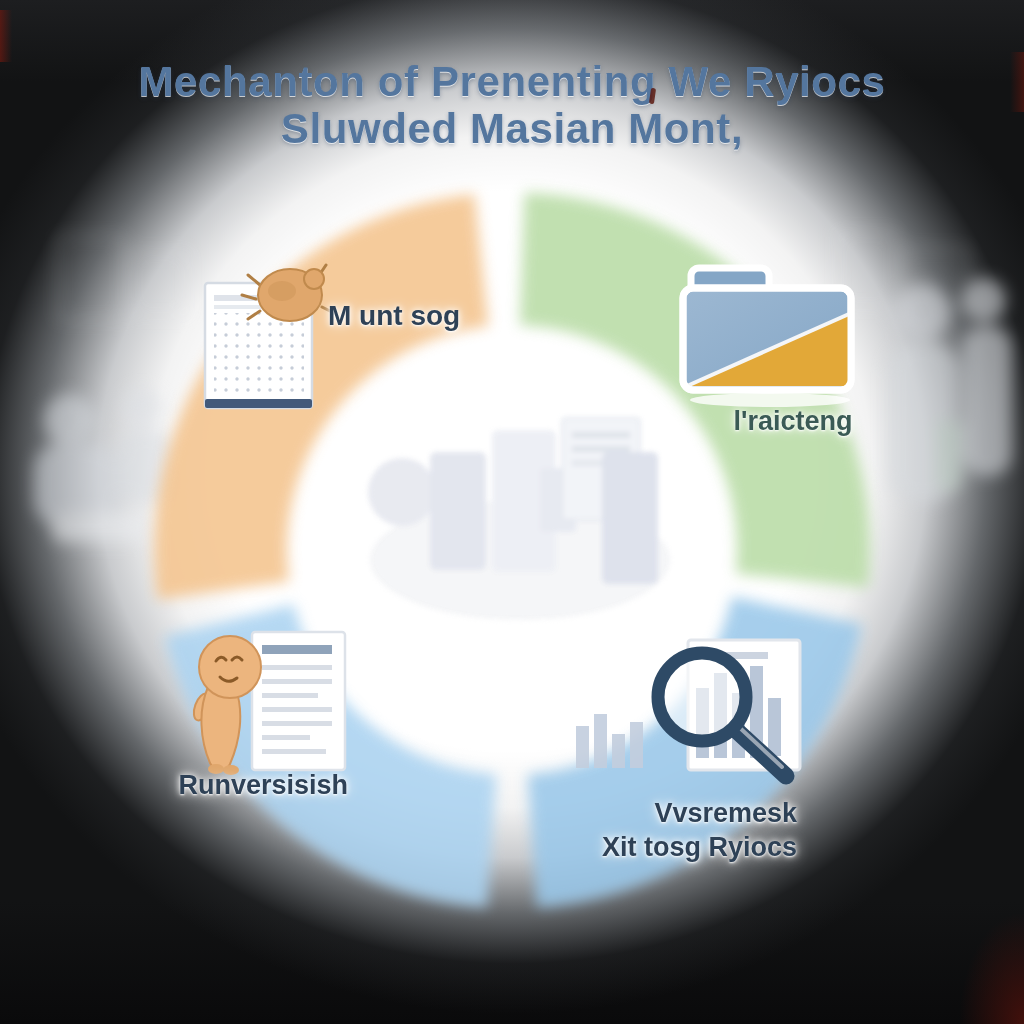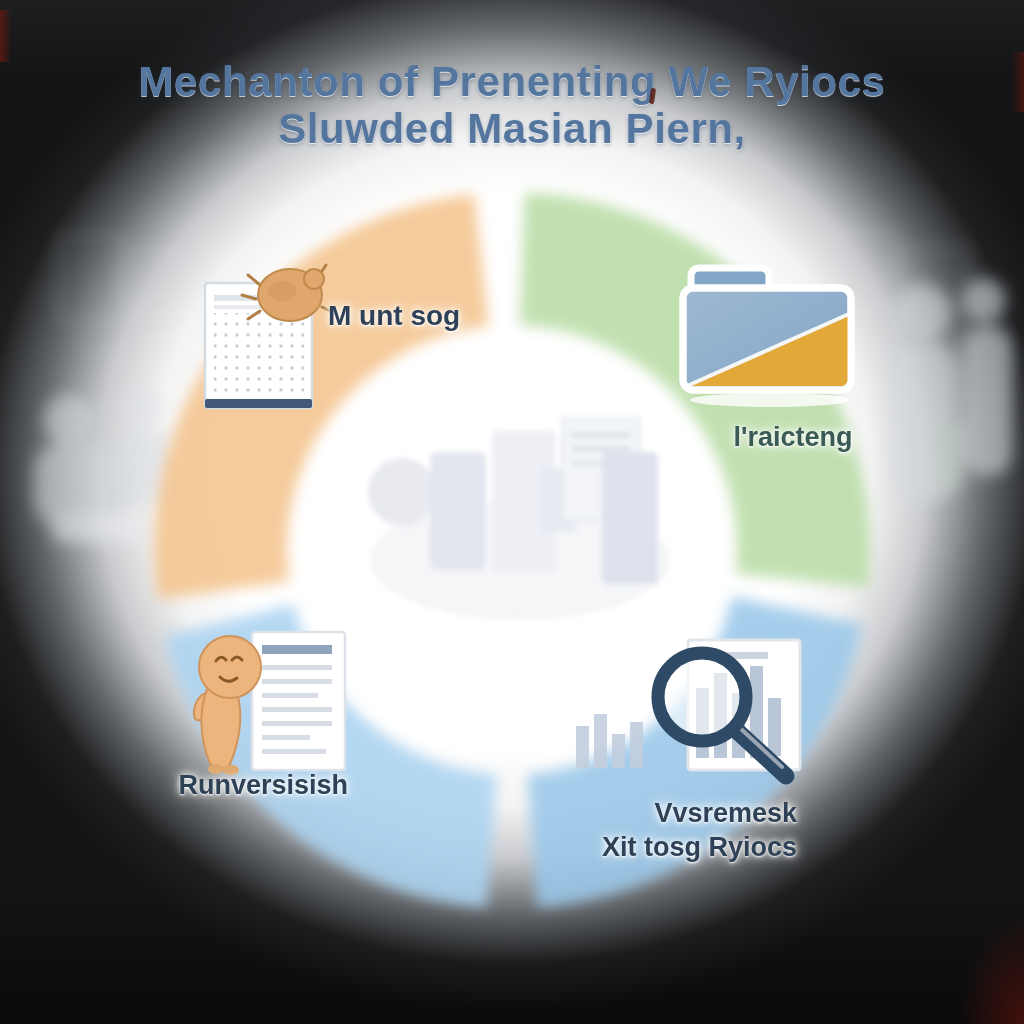--- a/index.html
+++ b/index.html
@@ -32,21 +32,21 @@
   .title-block span { display:block; }
 
   .step-label {
     position:absolute; font-weight:600; font-size:27px;
     color:var(--label-text,#2e4156);
     text-shadow:0 0 6px #fff, 0 0 14px #fff, 0 1px 2px rgba(255,255,255,0.9);
   }
   .step-label span { display:block; }
   .label-top-left   { left:328px; top:300px; width:200px; font-size:28px; }
   .label-top-right  { left:688px; top:400px; width:210px; text-align:center; line-height:43px;
-                      color:var(--label-text-teal,#3a5a55);margin-top:16px; }
+                      color:var(--label-text-teal,#3a5a55); }
   .label-bottom-left  { left:148px; top:768px; width:200px; text-align:right; line-height:34px; }
   .label-bottom-right { left:553px; top:796px; width:244px; text-align:right; line-height:34px; }
 
   .step-icon { position:absolute; }
   .icon-doc-bug   { left:190px; top:255px; width:150px; height:160px; }
   .icon-folder    { left:675px; top:258px; width:190px; height:150px; }
   .icon-mite-doc  { left:170px; top:615px; width:180px; height:170px; }
   .icon-magnifier { left:558px; top:618px; width:250px; height:170px; }
 
   .artifact { position:absolute; }
@@ -102,21 +102,21 @@
     <rect x="540" y="468" width="36" height="64" rx="4" fill="#e6e9f1"></rect>
     <rect x="562" y="418" width="78" height="102" rx="4" fill="#f2f4f8" stroke="#e2e6ee" stroke-width="2"></rect>
     <rect x="572" y="432" width="58" height="6" fill="#dde2ea"></rect>
     <rect x="572" y="446" width="58" height="6" fill="#dde2ea"></rect>
     <rect x="572" y="460" width="44" height="6" fill="#e3e7ee"></rect>
     <rect x="602" y="452" width="56" height="132" rx="6" fill="#dde1ec"></rect>
   </svg>
 
   <div class="title-block">
     <span>Mechanton of Prenenting We Ryiocs</span>
-    <span>Sluwded Masian Piern,</span>
+    <span>Sluwded Masian Mont,</span>
   </div>
   <div class="artifact artifact-tick"></div>
   <div class="artifact artifact-left-edge"></div>
   <div class="artifact artifact-corner-br"></div>
   <div class="artifact artifact-corner-tr"></div>
 
   <div class="step-icon icon-doc-bug">
     <svg viewBox="0 0 150 160" width="150" height="160">
       <defs>
         <pattern id="dotgrid" width="11" height="11" patternUnits="userSpaceOnUse">

